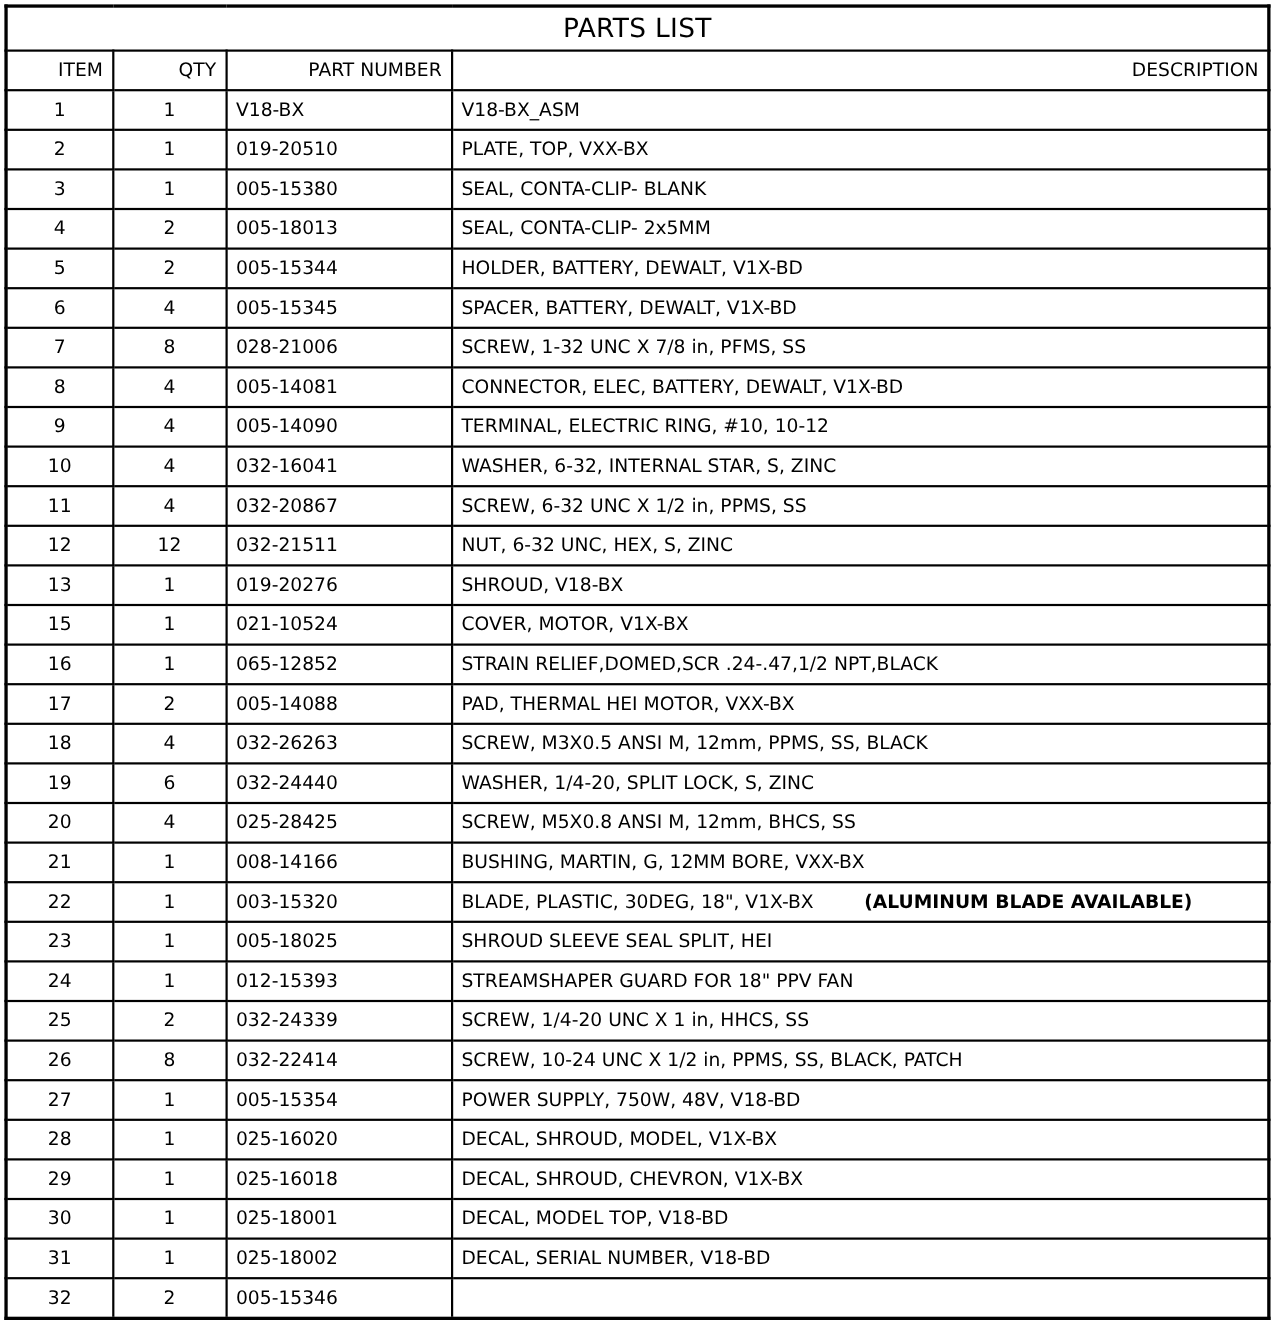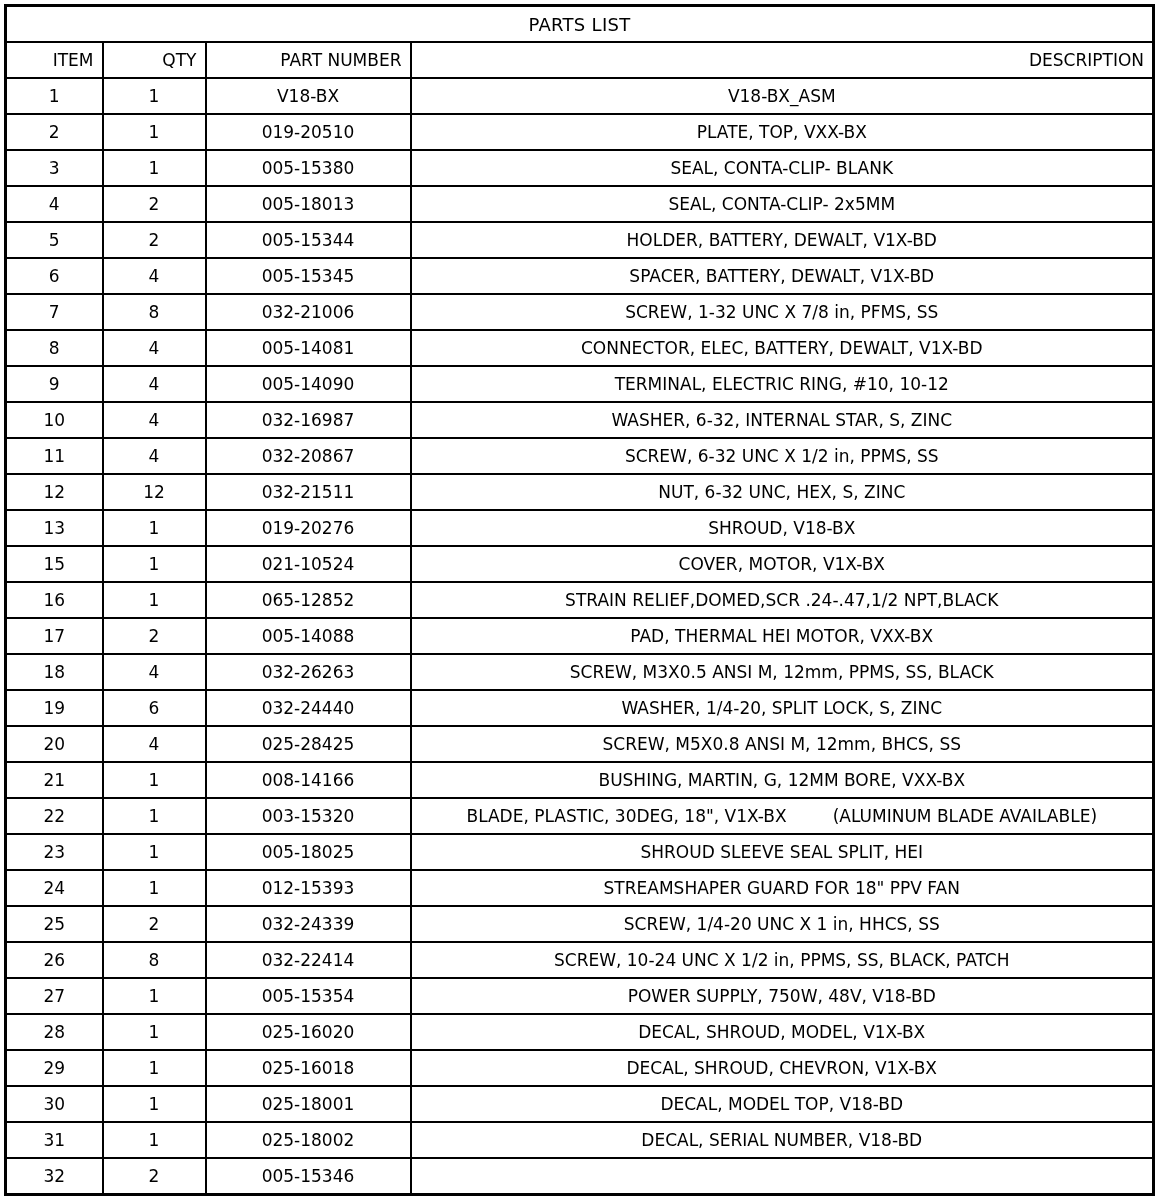--- a/index.html
+++ b/index.html
@@ -27,32 +27,32 @@
     border: 2px solid #000;
     padding: 5px 8px;
     height: 24px;
     box-sizing: content-box;
     overflow: hidden;
     white-space: nowrap;
     font-weight: normal;
   }
   th.title-cell {
     text-align: center;
-    font-size: 18px;
+    font-size: 24px;
     letter-spacing: 0.3px;
   }
   th.col-head { text-align: right; }
   col.c-item { width: 97px; }
   col.c-qty  { width: 103px; }
   col.c-part { width: 205px; }
   col.c-desc { width: auto; }
   td.c-item, td.c-qty { text-align: center; }
-  td.c-part { text-align: center; padding-left: 10px; margin-top: 14px; }
-  td.c-desc { text-align: center; padding-left: 8px; }
-  span.note { padding-left: 46px; }
+  td.c-part { text-align: left; padding-left: 10px; margin-top: 14px; }
+  td.c-desc { text-align: left; padding-left: 8px; }
+  span.note { padding-left: 46px; font-weight: bold; }
   span.note:empty { display: none; padding-left: 0; }
 </style>
 </head>
 <body>
 
 <div class="page">
   <table class="parts">
     <colgroup>
       <col class="c-item">
       <col class="c-qty">
@@ -103,39 +103,39 @@
         </tr>
         <tr>
           <td class="c-item">6</td>
           <td class="c-qty">4</td>
           <td class="c-part">005-15345</td>
           <td class="c-desc"><span>SPACER, BATTERY, DEWALT, V1X-BD</span></td>
         </tr>
         <tr>
           <td class="c-item">7</td>
           <td class="c-qty">8</td>
-          <td class="c-part">032-21006</td>
+          <td class="c-part">028-21006</td>
           <td class="c-desc"><span>SCREW, 1-32 UNC X 7/8 in, PFMS, SS</span></td>
         </tr>
         <tr>
           <td class="c-item">8</td>
           <td class="c-qty">4</td>
           <td class="c-part">005-14081</td>
           <td class="c-desc"><span>CONNECTOR, ELEC, BATTERY, DEWALT, V1X-BD</span></td>
         </tr>
         <tr>
           <td class="c-item">9</td>
           <td class="c-qty">4</td>
           <td class="c-part">005-14090</td>
           <td class="c-desc"><span>TERMINAL, ELECTRIC RING, #10, 10-12</span></td>
         </tr>
         <tr>
           <td class="c-item">10</td>
           <td class="c-qty">4</td>
-          <td class="c-part">032-16987</td>
+          <td class="c-part">032-16041</td>
           <td class="c-desc"><span>WASHER, 6-32, INTERNAL STAR, S, ZINC</span></td>
         </tr>
         <tr>
           <td class="c-item">11</td>
           <td class="c-qty">4</td>
           <td class="c-part">032-20867</td>
           <td class="c-desc"><span>SCREW, 6-32 UNC X 1/2 in, PPMS, SS</span></td>
         </tr>
         <tr>
           <td class="c-item">12</td>

